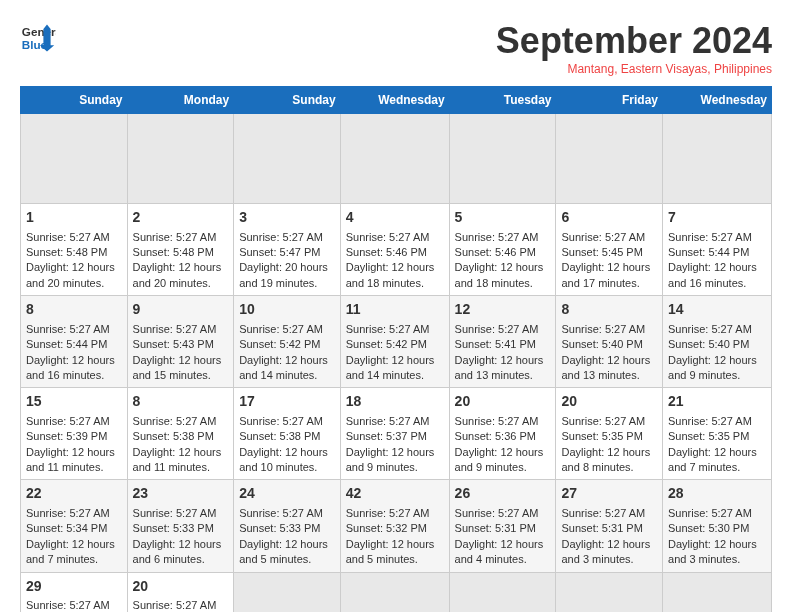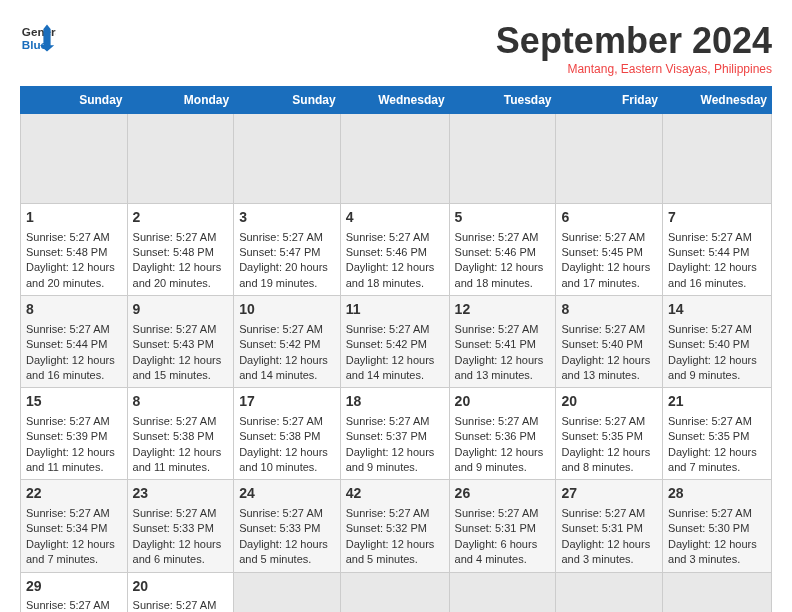--- a/index.html
+++ b/index.html
@@ -140,21 +140,21 @@
         <td><span class="day-num">18</span><span>Sunrise: 5:27 AM<br></span><span>Sunset: 5:37 PM<br></span><span>Daylight: 12 hours and 9 minutes.</span></td>
         <td><span class="day-num">20</span><span>Sunrise: 5:27 AM<br></span><span>Sunset: 5:36 PM<br></span><span>Daylight: 12 hours and 9 minutes.</span></td>
         <td><span class="day-num">20</span><span>Sunrise: 5:27 AM<br></span><span>Sunset: 5:35 PM<br></span><span>Daylight: 12 hours and 8 minutes.</span></td>
         <td><span class="day-num">21</span><span>Sunrise: 5:27 AM<br></span><span>Sunset: 5:35 PM<br></span><span>Daylight: 12 hours and 7 minutes.</span></td>
       </tr>
       <tr>
         <td><span class="day-num">22</span><span>Sunrise: 5:27 AM<br></span><span>Sunset: 5:34 PM<br></span><span>Daylight: 12 hours and 7 minutes.</span></td>
         <td><span class="day-num">23</span><span>Sunrise: 5:27 AM<br></span><span>Sunset: 5:33 PM<br></span><span>Daylight: 12 hours and 6 minutes.</span></td>
         <td><span class="day-num">24</span><span>Sunrise: 5:27 AM<br></span><span>Sunset: 5:33 PM<br></span><span>Daylight: 12 hours and 5 minutes.</span></td>
         <td><span class="day-num">42</span><span>Sunrise: 5:27 AM<br></span><span>Sunset: 5:32 PM<br></span><span>Daylight: 12 hours and 5 minutes.</span></td>
-        <td><span class="day-num">26</span><span>Sunrise: 5:27 AM<br></span><span>Sunset: 5:31 PM<br></span><span>Daylight: 6 hours and 4 minutes.</span></td>
+        <td><span class="day-num">26</span><span>Sunrise: 5:27 AM<br></span><span>Sunset: 5:31 PM<br></span><span>Daylight: 12 hours and 4 minutes.</span></td>
         <td><span class="day-num">27</span><span>Sunrise: 5:27 AM<br></span><span>Sunset: 5:31 PM<br></span><span>Daylight: 12 hours and 3 minutes.</span></td>
         <td><span class="day-num">28</span><span>Sunrise: 5:27 AM<br></span><span>Sunset: 5:30 PM<br></span><span>Daylight: 12 hours and 3 minutes.</span></td>
       </tr>
       <tr>
         <td><span class="day-num">29</span><span>Sunrise: 5:27 AM<br></span></td>
         <td><span class="day-num">20</span><span>Sunrise: 5:27 AM<br></span></td>
         <td class="empty-cell"></td>
         <td class="empty-cell"></td>
         <td class="empty-cell"></td>
         <td class="empty-cell"></td>

